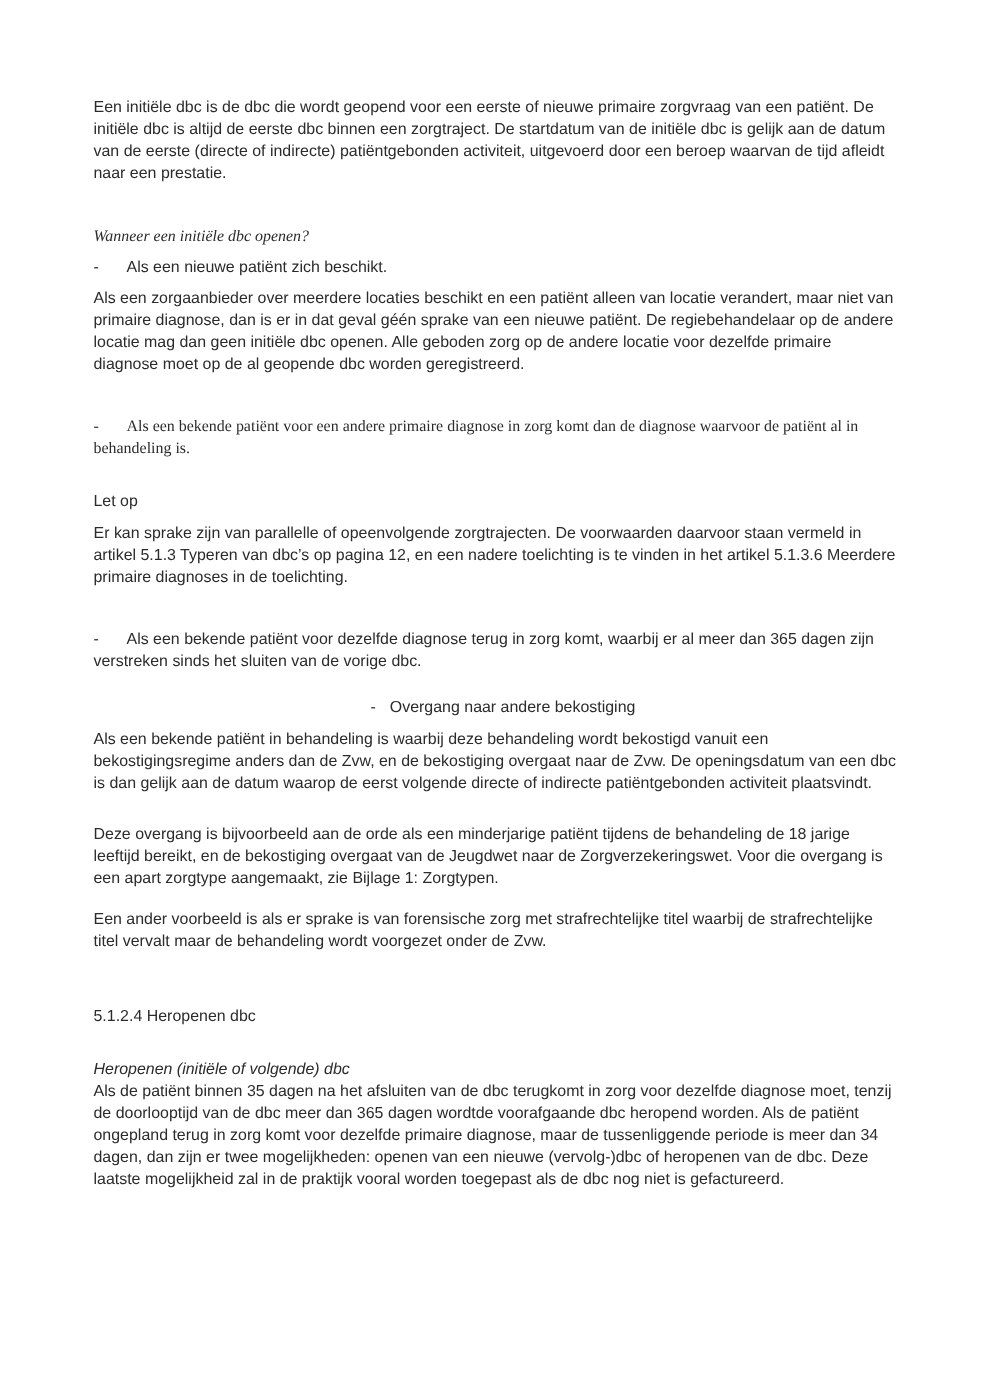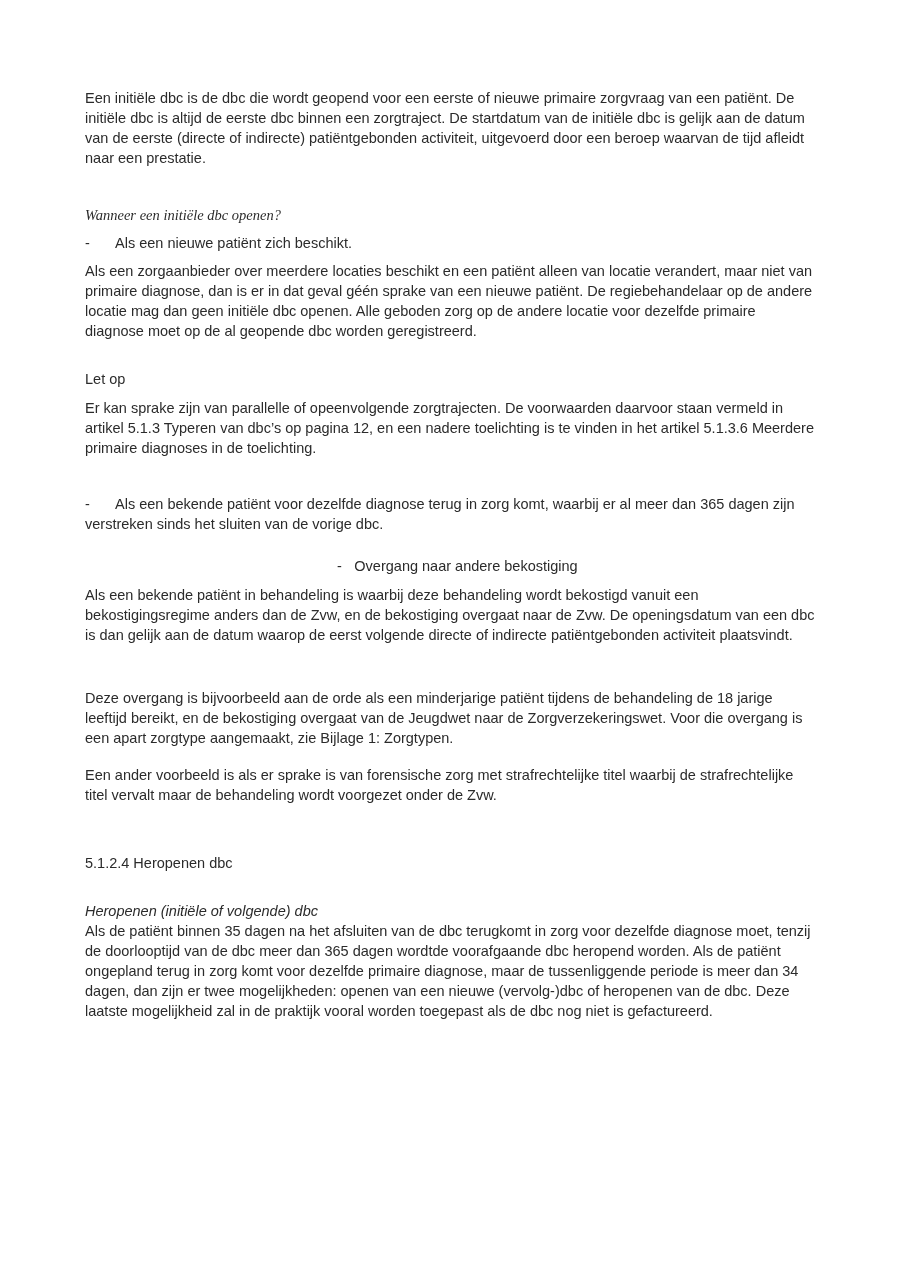--- a/index.html
+++ b/index.html
@@ -26,21 +26,21 @@
   .bullet .dash { display: inline-block; width: 30px; }
   .mt8  { margin-top: 8px; }
   .mt9  { margin-top: 9px; }
   .mt17 { margin-top: 17px; }
   .mt22 { margin-top: 22px; text-align: center; }
   .mt28 { margin-top: 28px; }
   .mt36 { margin-top: 36px; }
   .mt37 { margin-top: 37px; font-family: Liberation Serif, serif; }
   .mt38 { margin-top: 38px; }
   .mt42 { margin-top: 48px; }
-  .mt43 { margin-top: 43px; }
+  .mt43 { margin-top: 27px; }
   .footer {
     position: absolute;
     top: 1207px;
     left: 85px;
     right: 85px;
     display: flex;
     justify-content: space-between;
     align-items: baseline;
     font-weight: bold;
     font-size: 14px;
@@ -53,20 +53,21 @@
   <main class="content">
 
     <p class="para">Een initiële dbc is de dbc die wordt geopend voor een eerste of nieuwe primaire zorgvraag van een patiënt. De initiële dbc is altijd de eerste dbc binnen een zorgtraject. De startdatum van de initiële dbc is gelijk aan de datum van de eerste (directe of indirecte) patiëntgebonden activiteit, uitgevoerd door een beroep waarvan de tijd afleidt naar een prestatie.</p>
 
     <p class="para italic mt37">Wanneer een initiële dbc openen?</p>
 
     <p class="para bullet mt8"><span class="dash">-</span><span>Als een nieuwe patiënt zich beschikt.</span></p>
 
     <p class="para mt8">Als een zorgaanbieder over meerdere locaties beschikt en een patiënt alleen van locatie verandert, maar niet van primaire diagnose, dan is er in dat geval géén sprake van een nieuwe patiënt. De regiebehandelaar op de andere locatie mag dan geen initiële dbc openen. Alle geboden zorg op de andere locatie voor dezelfde primaire diagnose moet op de al geopende dbc worden geregistreerd.</p>
 
+    <p class="para bullet mt37"><span class="dash">-</span><span>Als een bekende patiënt voor een andere primaire diagnose in zorg komt dan de diagnose waarvoor de patiënt al in behandeling is.</span></p>
 
     <p class="para mt28">Let op</p>
 
     <p class="para mt9">Er kan sprake zijn van parallelle of opeenvolgende zorgtrajecten. De voorwaarden daarvoor staan vermeld in artikel 5.1.3 Typeren van dbc’s op pagina 12, en een nadere toelichting is te vinden in het artikel 5.1.3.6 Meerdere primaire diagnoses in de toelichting.</p>
 
     <p class="para bullet mt36"><span class="dash">-</span><span>Als een bekende patiënt voor dezelfde diagnose terug in zorg komt, waarbij er al meer dan 365 dagen zijn verstreken sinds het sluiten van de vorige dbc.</span></p>
 
     <p class="para bullet mt22"><span class="dash">-</span><span>Overgang naar andere bekostiging</span></p>
 
     <p class="para mt9">Als een bekende patiënt in behandeling is waarbij deze behandeling wordt bekostigd vanuit een bekostigingsregime anders dan de Zvw, en de bekostiging overgaat naar de Zvw. De openingsdatum van een dbc is dan gelijk aan de datum waarop de eerst volgende directe of indirecte patiëntgebonden activiteit plaatsvindt.</p>

